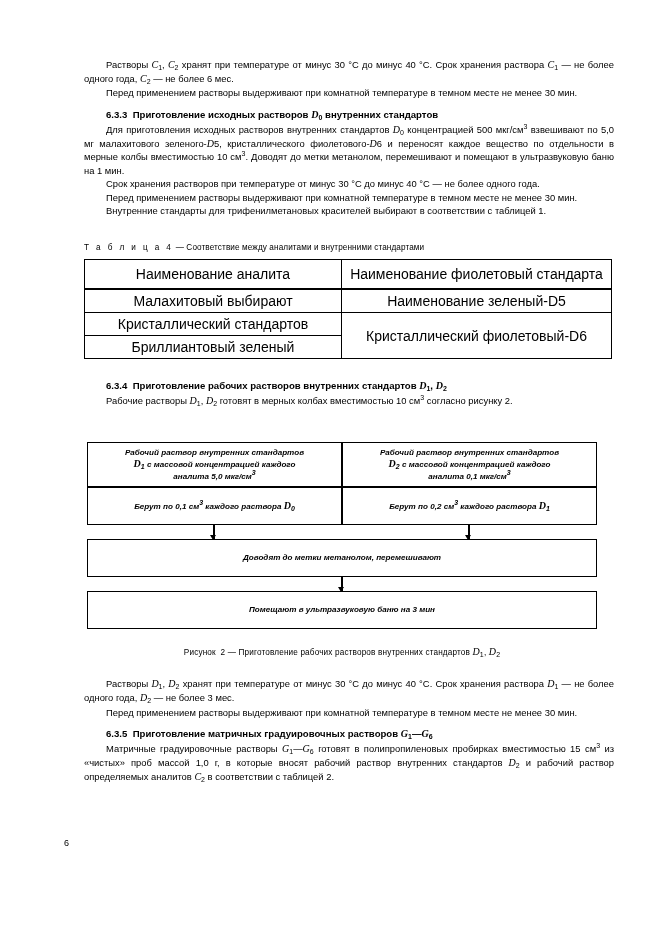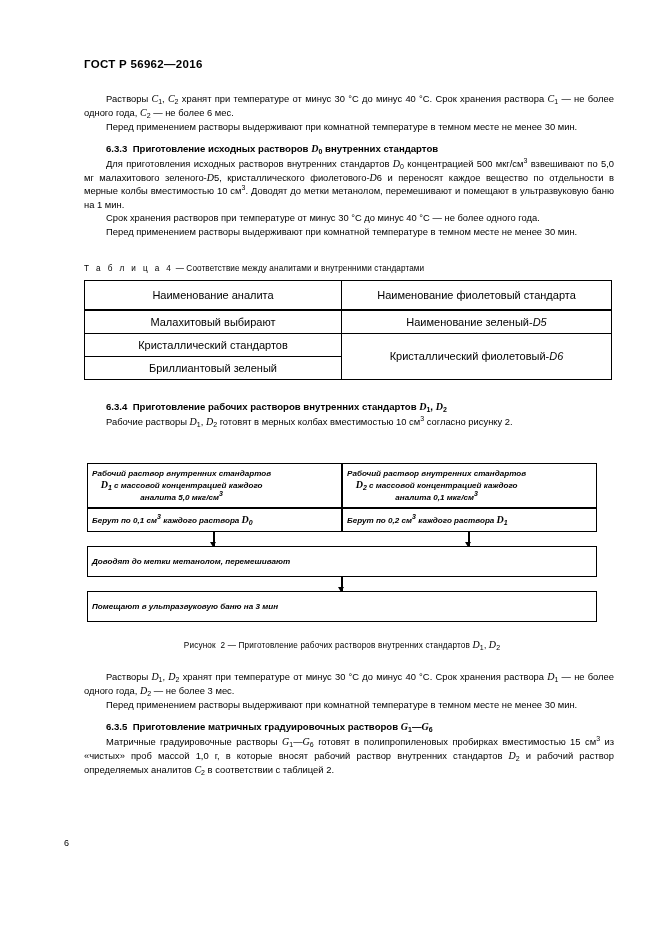--- a/index.html
+++ b/index.html
@@ -63,32 +63,32 @@
   }
   .table-caption .spaced { letter-spacing: 2.4px; }
   table.t1 {
     border-collapse: collapse;
     width: 528px;
     table-layout: fixed;
   }
   table.t1 td {
     border: 1px solid #000;
     text-align: center;
-    font-size: 11px;
+    font-size: 14px;
     padding: 0;
     height: 22px;
     vertical-align: middle;
     margin-left: 41px;
   }
   table.t1 td.hdr {
     height: 28px;
     border-bottom: 2px solid #000;
   }
   table.t1 td.lcol { width: 256px; }
-  table.t1 .ital { font-style: italic; }
+  table.t1 .ital { }
 
   
   .flow-wrap {
     position: relative;
     margin: 34px 0 0 0;
     width: 510px;
     left: 3px;
   }
   .flow-row {
     display: flex;
@@ -96,21 +96,22 @@
   .fbox {
     border: 1.6px solid #000;
     box-sizing: border-box;
     text-align: center;
     font-weight: bold;
     font-style: italic;
     font-size: 8.1px;
     line-height: 11.5px;
     display: flex;
     align-items: center;
-    padding: 11px 4px;
+    justify-content: center;
+    padding: 18px 4px;
   }
   .fbox.top { width: 255px; height: 45px; }
   .fbox.top.right { border-left: 0.8px solid #000; }
   .fbox.mid { width: 255px; height: 19px; border-top: 0.8px solid #000;}
   .fbox.mid.right { border-left: 0.8px solid #000; }
   .fbox.wide { width: 510px; height: 31px; }
 
   .arrow-row {
     position: relative;
     height: 14px;
@@ -145,34 +146,34 @@
     font-size: 9px;
   }
 </style>
 </head>
 <body>
 
 <div class="page">
 
   <div class="content">
 
-    <div class="doc-header">ГОСТ Р 56962—2016</div>
 
     <p class="body-text">Растворы <i class="var">C</i><sub>1</sub>, <i class="var">C</i><sub>2</sub> хранят при температуре от минус 30&nbsp;°C до минус 40&nbsp;°C. Срок хранения раствора <i class="var">C</i><sub>1</sub> — не более одного года, <i class="var">C</i><sub>2</sub> — не более 6 мес.</p>
 
     <p class="body-text">Перед применением растворы выдерживают при комнатной температуре в темном месте не менее 30 мин.</p>
 
     <h3 class="sec">6.3.3&nbsp;&nbsp;Приготовление исходных растворов <i class="var">D</i><sub>0</sub> внутренних стандартов</h3>
 
     <p class="body-text">Для приготовления исходных растворов внутренних стандартов <i class="var">D</i><sub>0</sub> концентрацией 500 мкг/см<sup>3</sup> взвешивают по 5,0 мг малахитового зеленого-<i class="var">D</i>5, кристаллического фиолетового-<i class="var">D</i>6 и переносят каждое вещество по отдельности в мерные колбы вместимостью 10 см<sup>3</sup>. Доводят до метки метанолом, перемешивают и помещают в ультразвуковую баню на 1 мин.</p>
 
     <p class="body-text">Срок хранения растворов при температуре от минус 30&nbsp;°C до минус&nbsp;40&nbsp;°C — не более одного года.</p>
 
     <p class="body-text">Перед применением растворы выдерживают при комнатной температуре в темном месте не менее 30 мин.</p>
 
+    <p class="body-text">Внутренние стандарты для трифенилметановых красителей выбирают в соответствии с таблицей 1.</p>
 
     <div class="table-caption"><span class="spaced">Т а б л и ц а  4</span><span> — Соответствие между аналитами и внутренними стандартами</span></div>
 
     <table class="t1">
       <tbody>
           <tr>
         <td class="hdr lcol">Наименование аналита</td>
         <td class="hdr">Наименование фиолетовый стандарта</td>
       </tr>
       <tr>

